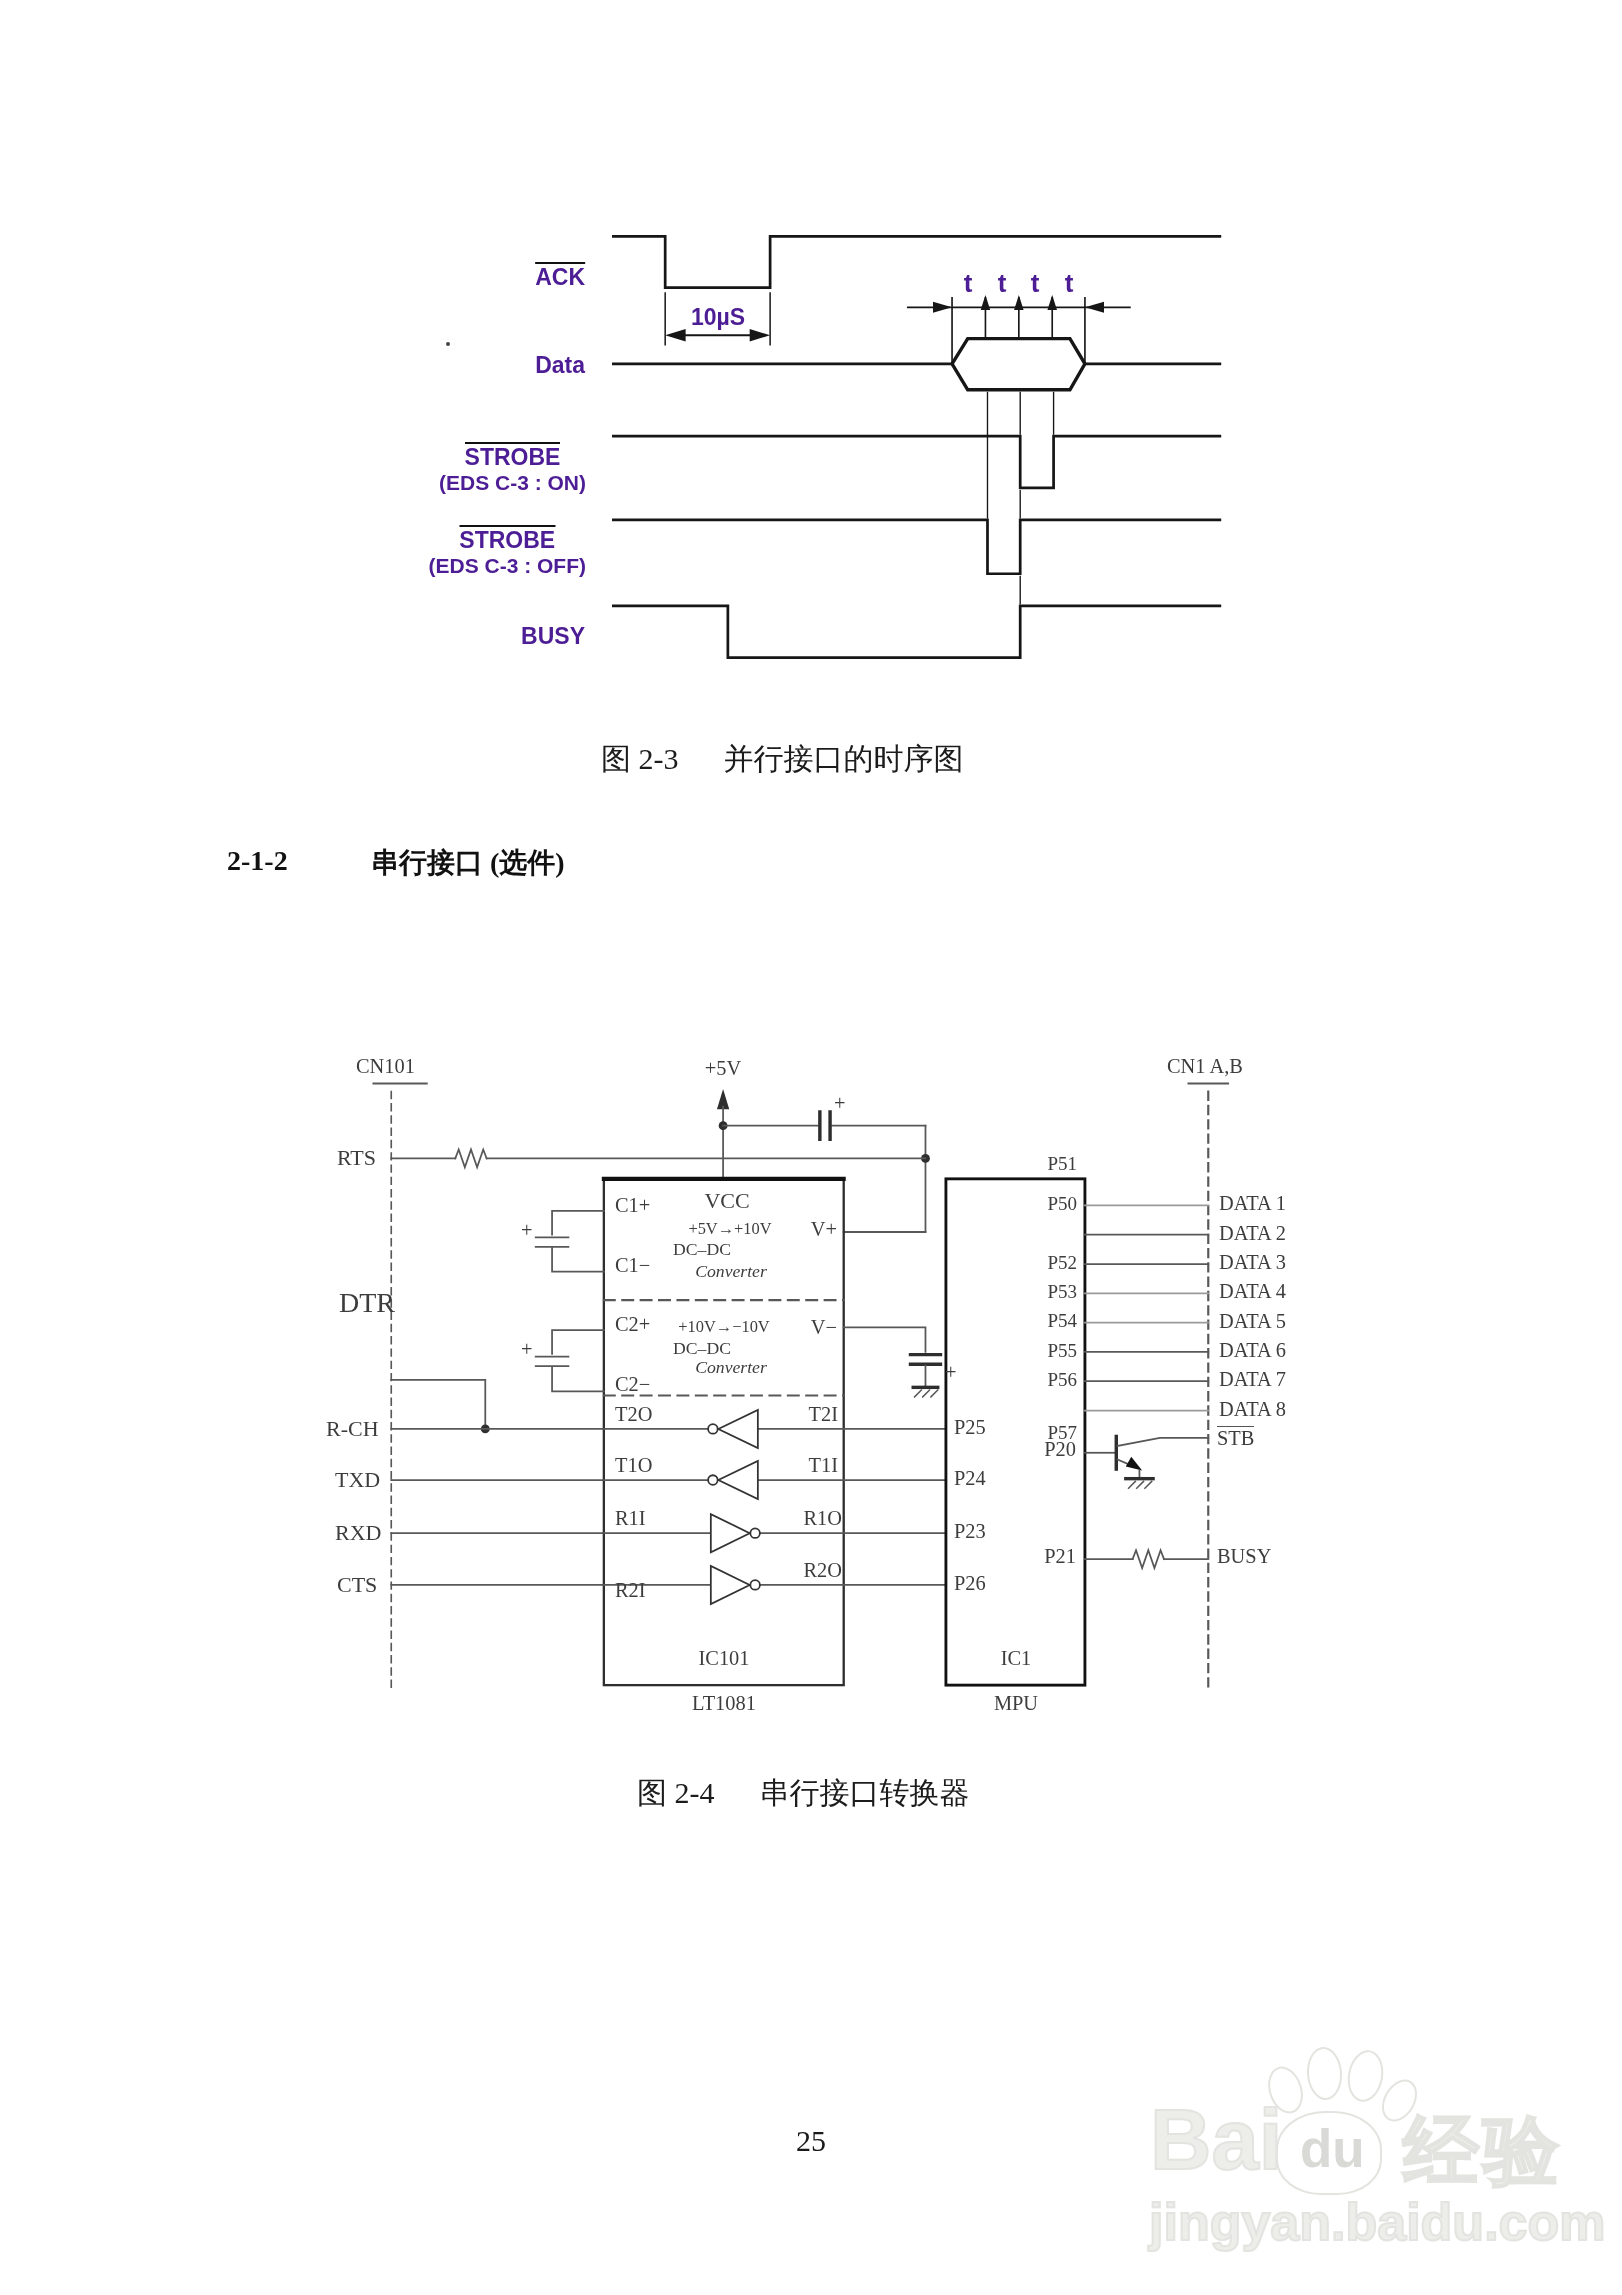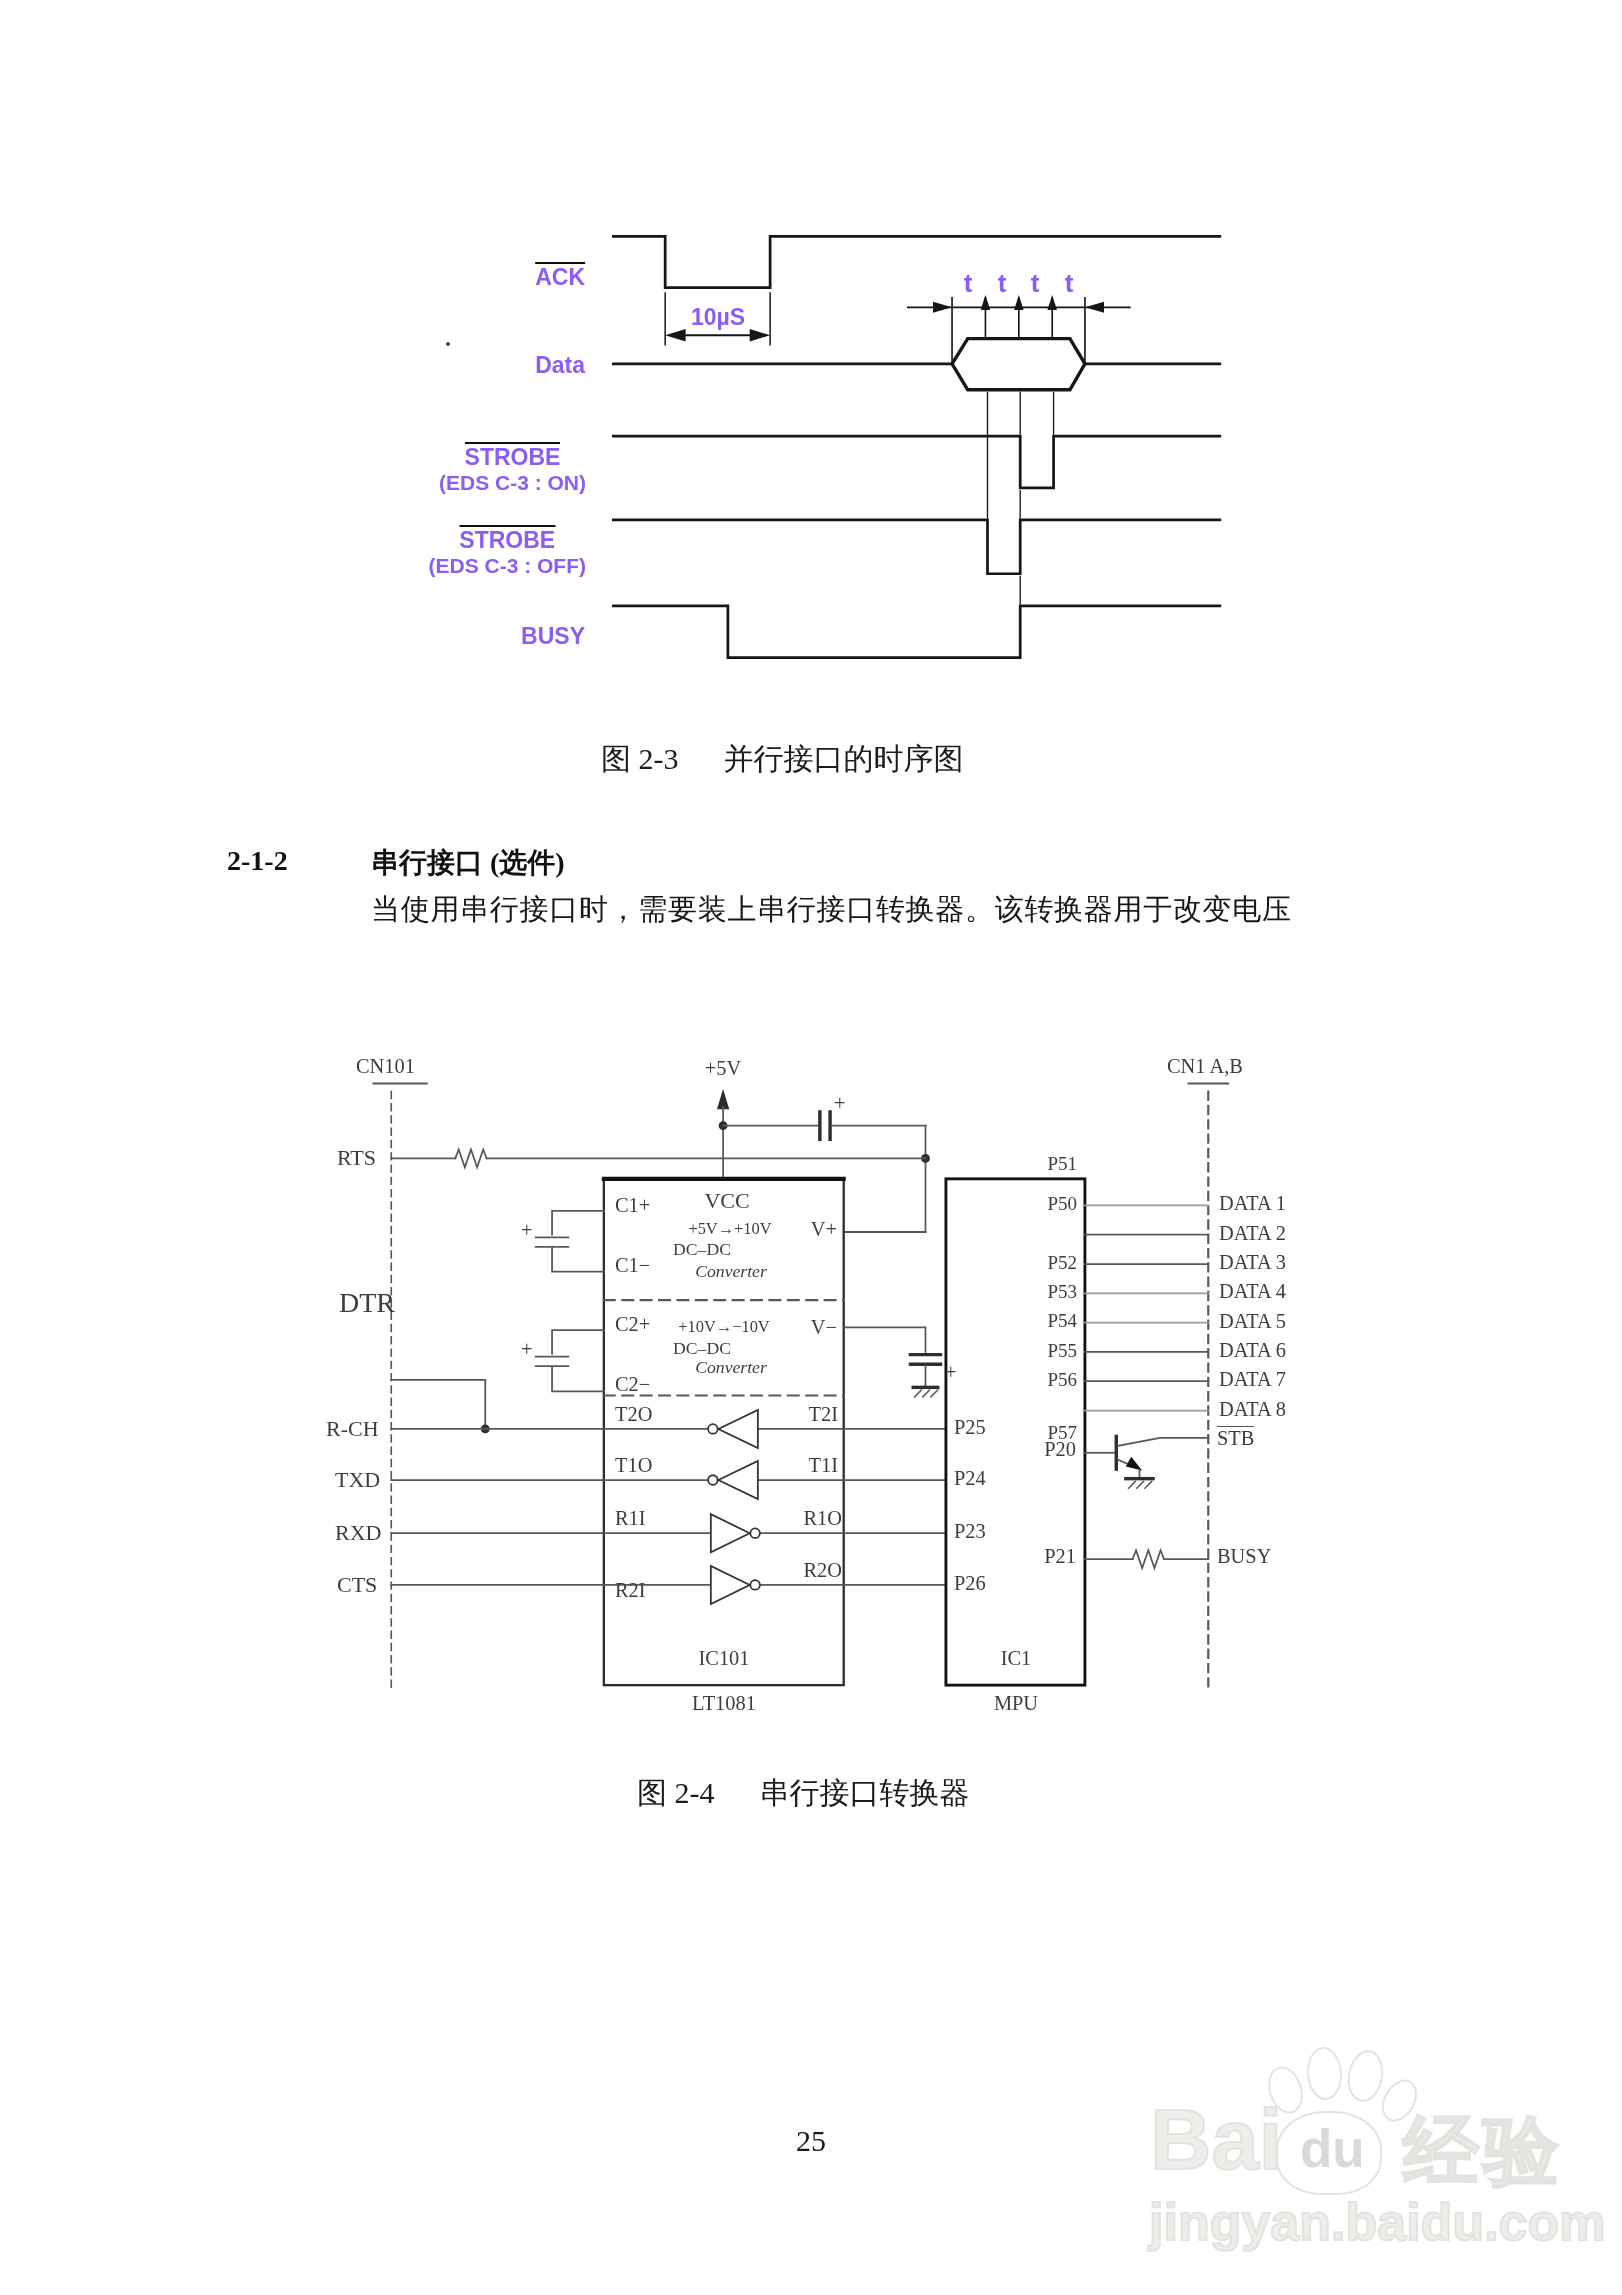--- a/index.html
+++ b/index.html
@@ -2,21 +2,21 @@
 <html style="font-size:11px"><head>
 <meta charset="utf-8">
 <style>
   html,body{margin:0;padding:0;background:#888;}
   #page{position:relative;width:1622px;height:2295px;background:#ffffff;overflow:hidden;
         font-family:"Liberation Serif","DejaVu Serif",serif;color:#2b2b2b;}
   #lineart{position:absolute;left:0;top:0;z-index:1;}
   .lbl{position:absolute;z-index:2;white-space:nowrap;font-family:"Liberation Serif","DejaVu Serif",serif;
        font-size:20.4px;color:#3d3d3d;line-height:1.05;}
   .tlbl{position:absolute;z-index:2;white-space:nowrap;font-family:"Liberation Sans","DejaVu Sans",sans-serif;
-        font-weight:bold;font-size:23px;color:#8b5cf6;line-height:1.05;}
+        font-weight:bold;font-size:23px;color:#4c1d95;line-height:1.05;}
   .rt{transform:translateX(-100%);}
   .ctr{transform:translateX(-50%);}
   .ovl{display:inline-block;border-top:2px solid #111;padding-top:2px;line-height:1;}
   .ovlg{display:inline-block;border-top:1.4px solid #555;padding-top:1.4px;line-height:1;}
   .sig{display:flex;flex-direction:column;align-items:center;}
   .sig .sub{font-size:21px;margin-top:2.7px;}
   .cap{position:absolute;z-index:2;font-size:30px;color:#1c1c1c;white-space:nowrap;}
   .cap .pre{margin-right:45px;}
   .h2{position:absolute;z-index:2;font-size:28px;font-weight:bold;color:#111;white-space:nowrap;}
   .body-line{position:absolute;z-index:2;font-size:29px;color:#161616;white-space:nowrap;letter-spacing:0.7px;}
@@ -223,21 +223,20 @@
   <div class="tlbl ctr" style="left:1035px;top:270px;font-size:26px;">t</div>
   <div class="tlbl ctr" style="left:1069px;top:270px;font-size:26px;">t</div>
   <div class="stray" style="left:446px;top:342px;"></div>
 
   <div class="cap" style="left:601px;top:739px;">
     <span class="pre">图 2-3</span><span>并行接口的时序图</span>
   </div>
 
   <div class="h2" style="left:227px;top:845px;">2-1-2</div>
   <div class="h2" style="left:371px;top:844px;">串行接口 (选件)</div>
-  <div class="body-line" style="left:371px;top:890px;">当使用串行接口时，需要装上串行接口转换器。该转换器用于改变电压</div>
 
   <div class="lbl" style="left:356px;top:1056px;">CN101</div>
   <div class="lbl ctr" style="left:723px;top:1058px;">+5V</div>
   <div class="lbl" style="left:1167px;top:1056px;">CN1 A,B</div>
   <div class="lbl" style="left:834px;top:1093px;">+</div>
 
   <div class="lbl" style="left:337px;top:1146px;font-size:22px;">RTS</div>
   <div class="lbl" style="left:339px;top:1288px;font-size:28px;">DTR</div>
   <div class="lbl" style="left:326px;top:1417px;font-size:22px;">R-CH</div>
   <div class="lbl" style="left:335px;top:1468px;font-size:22px;">TXD</div>

